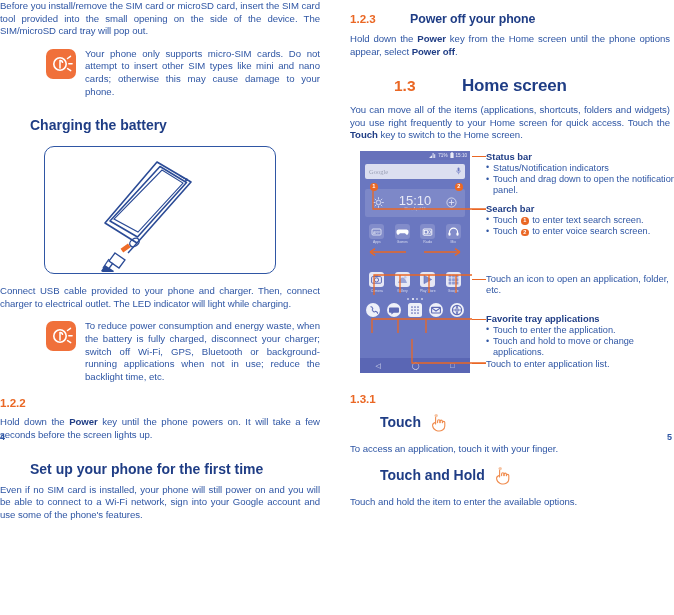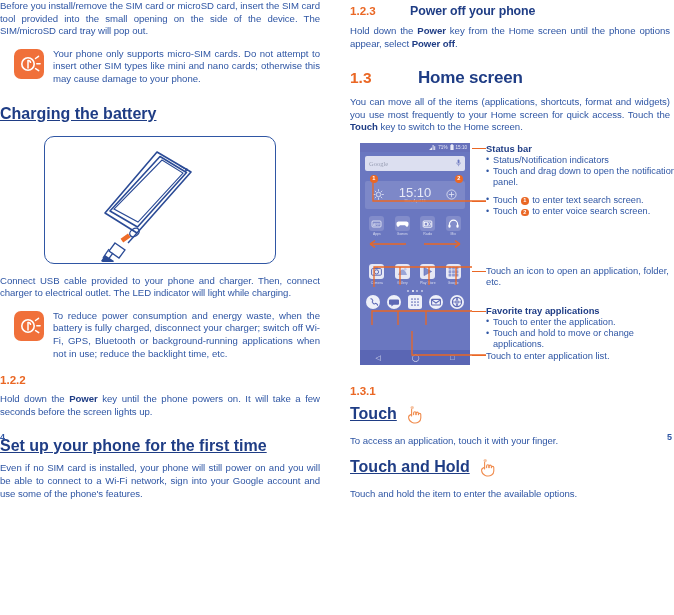--- a/index.html
+++ b/index.html
@@ -64,41 +64,43 @@
     display: flex;
     align-items: baseline;
     margin: 18px 0 8px 0;
   }
   .h1 .num {
     color: #ea6724;
     font-weight: bold;
     font-size: 15.5px;
     width: 68px;
     flex: 0 0 68px;
+    margin-left: 44px;
   }
   .h1 .ttl {
     color: #1f3d85;
     font-weight: bold;
     font-size: 17px;
     letter-spacing: -0.2px;
   }
   .h3 {
-    font-size: 16px;
+    font-size: 14px;
     font-weight: bold;
     color: #1f3d85;
-    text-decoration: underline;
     margin: 10px 0 7px 0;
     display: inline-block;
+    padding-left: 30px;
   }
 
   
   .tip {
     display: flex;
     margin: 4px 0 9px 0;
     gap: 9px;
+    padding-left: 32px;
   }
   .tip-icon {
     flex: 0 0 auto;
     width: 30px; height: 30px;
     border-radius: 7px;
     background: #f0703a;
     margin-left: 14px;
     margin-top: 2px;
     position: relative;
   }
@@ -364,33 +366,33 @@
     <p class="body"><span>Hold down the </span><b>Power</b><span> key until the phone powers on. It will take a few seconds before the screen lights up.</span></p>
 
     <div class="h3">Set up your phone for the first time</div>
 
     <p class="body">Even if no SIM card is installed, your phone will still power on and you will be able to connect to a Wi-Fi network, sign into your Google account and use some of the phone's features.</p>
 
   </div>
 
   <div class="col col-right">
 
-    <div class="h2" style="margin-top:4px;">
+    <div class="h2" style="margin-top:12px;">
       <div class="num">1.2.3</div>
       <div class="ttl">Power off your phone</div>
     </div>
 
     <p class="body"><span>Hold down the </span><b>Power</b><span> key from the Home screen until the phone options appear, select </span><b>Power off</b><span>.</span></p>
 
     <div class="h1">
       <div class="num">1.3</div>
       <div class="ttl">Home screen</div>
     </div>
 
-    <p class="body"><span>You can move all of the items (applications, shortcuts, format and widgets) you use most frequently to your Home screen for quick access. Touch the </span><b>Touch</b><span> key to switch to the Home screen.</span></p>
+    <p class="body"><span>You can move all of the items (applications, shortcuts, folders and widgets) you use right frequently to your Home screen for quick access. Touch the </span><b>Touch</b><span> key to switch to the Home screen.</span></p>
 
     <div class="phone-wrap">
 
       <div class="phone">
 
         <div class="ph-statusbar">
           <svg width="7" height="6" viewBox="0 0 7 6">
               <path d="M0 6 L3 3.2 L3 6 Z M3.6 1 L3.6 6 L4.6 6 L4.6 1 Z M5.2 2.2 L5.2 6 L6.2 6 L6.2 2.2 Z" fill="#e9eaf6"></path>
             </svg>
           <span>71%</span>
@@ -614,20 +616,21 @@
 
       <div class="callouts">
 
         <div class="co-blk" style="top:0px;">
           <div class="co-h">Status bar</div>
           <div class="co-li">Status/Notification indicators</div>
           <div class="co-li">Touch and drag down to open the notification panel.</div>
         </div>
 
         <div class="co-blk" style="top:52px;">
+          <div class="co-h">Search bar</div>
           <div class="co-li"><span>Touch </span><span class="num-badge">1</span><span> to enter text search screen.</span></div>
           <div class="co-li"><span>Touch </span><span class="num-badge">2</span><span> to enter voice search screen.</span></div>
         </div>
 
         <div class="co-blk" style="top:122px;">
           <div class="co-p">Touch an icon to open an application, folder, etc.</div>
         </div>
 
         <div class="co-blk" style="top:162px;">
           <div class="co-h">Favorite tray applications</div>

